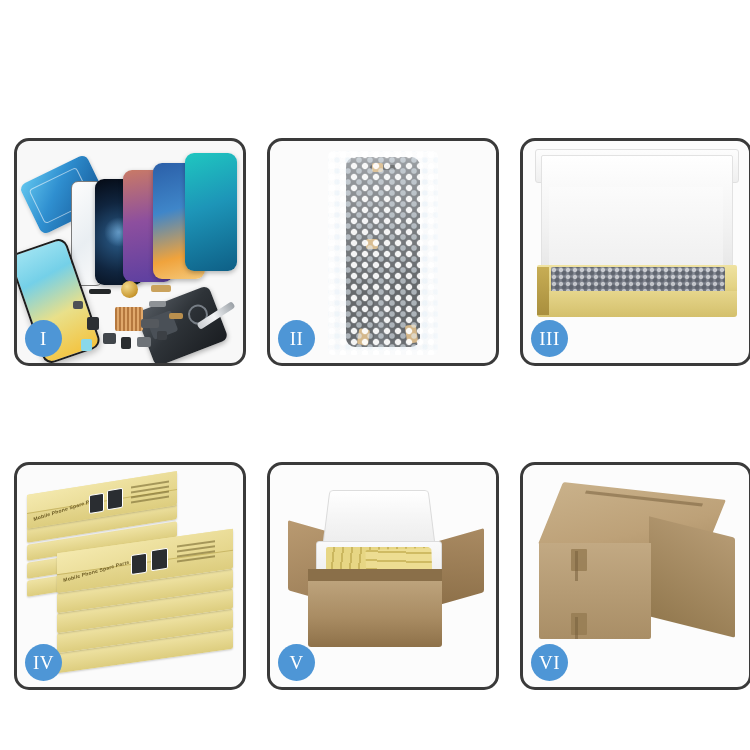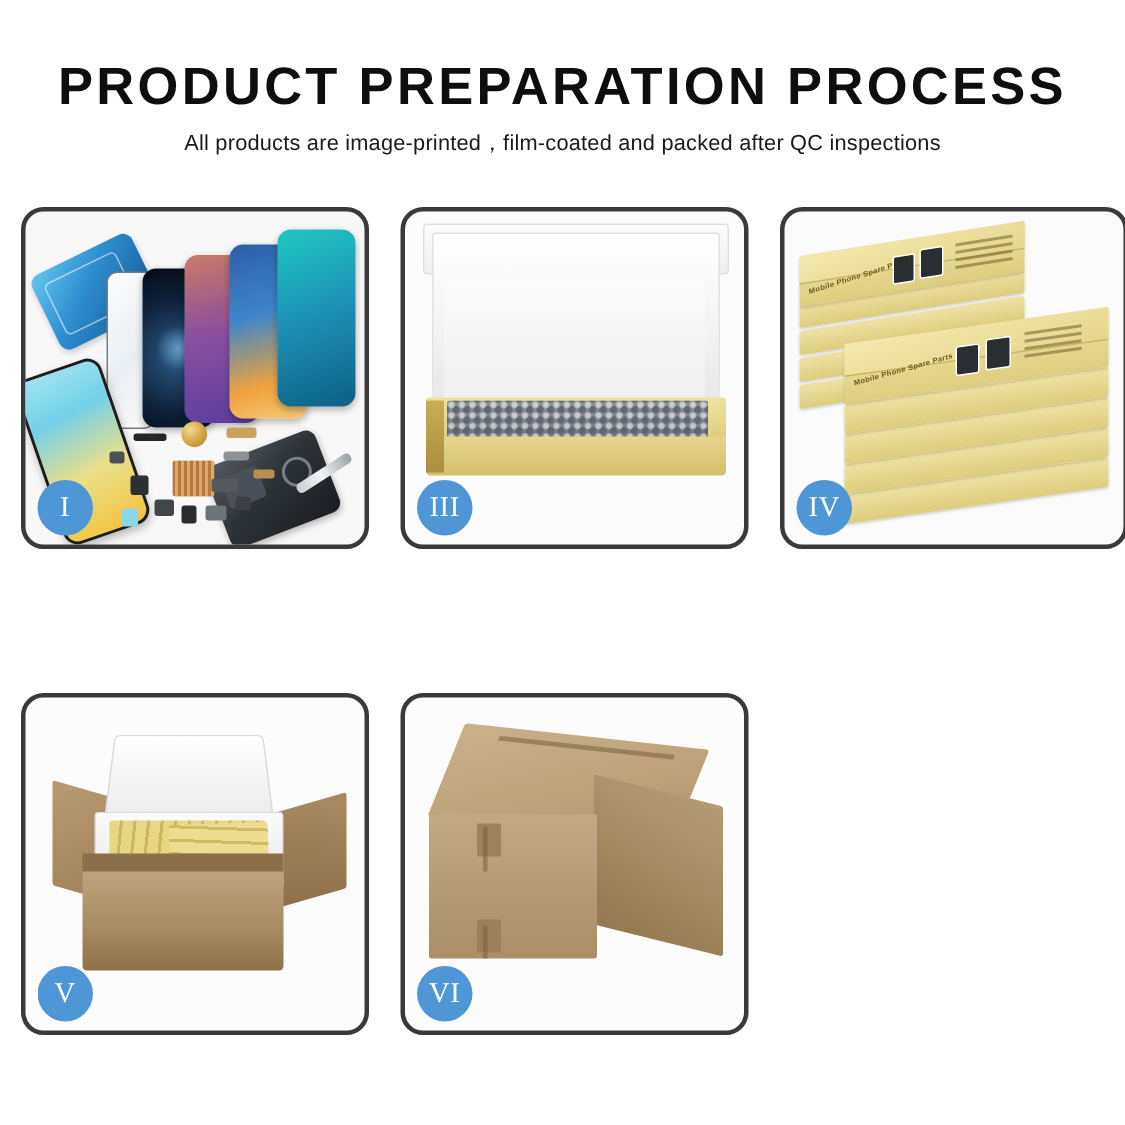--- a/index.html
+++ b/index.html
@@ -292,24 +292,20 @@
   .seam.s3{left:52px;top:152px;width:3px;height:22px;}
   .tapepiece{position:absolute;background:rgba(150,124,84,.85);border-radius:1px;}
   .tp1{left:48px;top:84px;width:16px;height:22px;}
   .tp2{left:48px;top:148px;width:16px;height:22px;}
 </style>
 </head>
 <body>
 
 <div class="page">
 
-  <div class="header">
-    <div class="title">PRODUCT PREPARATION PROCESS</div>
-    <div class="subtitle">All products are image-printed，film-coated and packed after QC inspections</div>
-  </div>
 
   <div class="grid">
 
     <div class="panel p1">
       <div class="scene">
         <div class="film"></div>
         <div class="glass"></div>
         <div class="ph dark"></div>
         <div class="ph purp"></div>
         <div class="ph bo"></div>
@@ -328,20 +324,34 @@
         <div class="part f7"></div>
         <div class="part f8"></div>
         <div class="part f9"></div>
         <div class="part f10"></div>
         <div class="part f11"></div>
         <div class="part f12"></div>
       </div>
       <div class="badge">I</div>
     </div>
 
+    <div class="panel p2">
+      <div class="scene">
+        <div class="bagwrap">
+          <div class="screenasm"></div>
+          <div class="flexstrip"></div>
+          <div class="tape t1"></div>
+          <div class="tape t2"></div>
+          <div class="tape t3"></div>
+          <div class="tape t4"></div>
+          <div class="bubble"></div>
+        </div>
+      </div>
+      <div class="badge">II</div>
+    </div>
 
     <div class="panel p3">
       <div class="scene">
         <div class="lidflap"></div>
         <div class="lidback"></div>
         <div class="foam"></div>
         <div class="boxbase"></div>
         <div class="bwfill"></div>
         <div class="boxfront"></div>
         <div class="boxside"></div>

